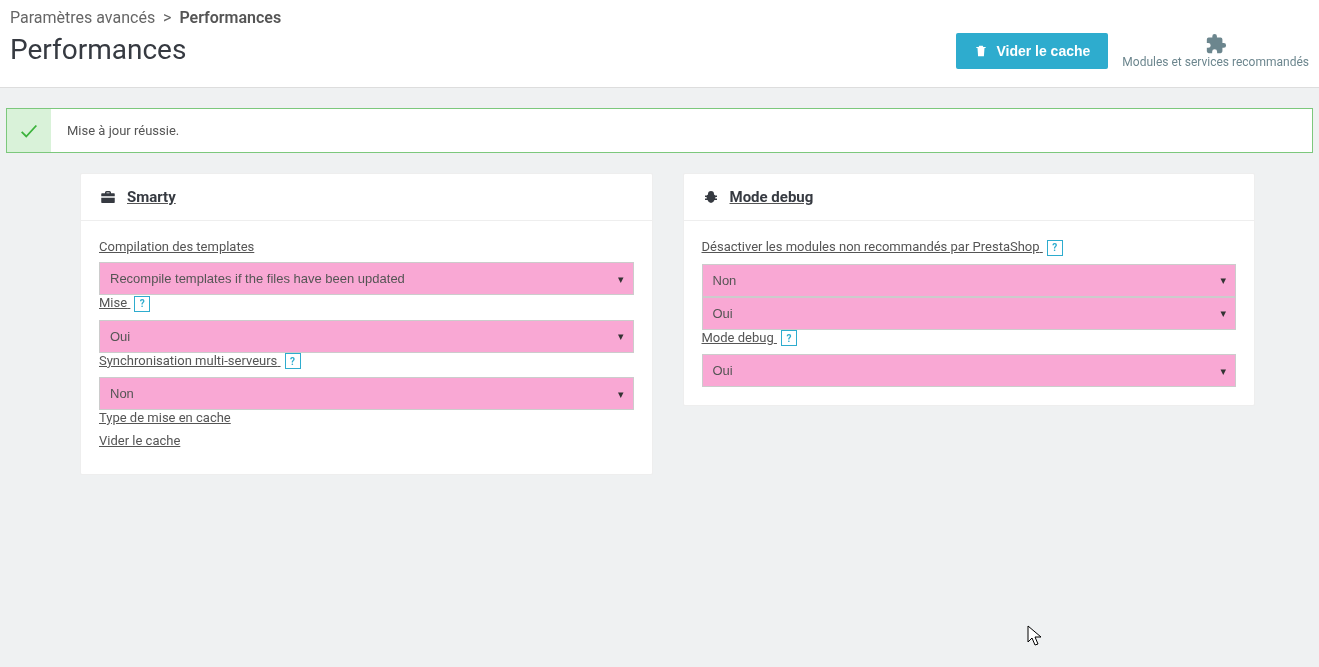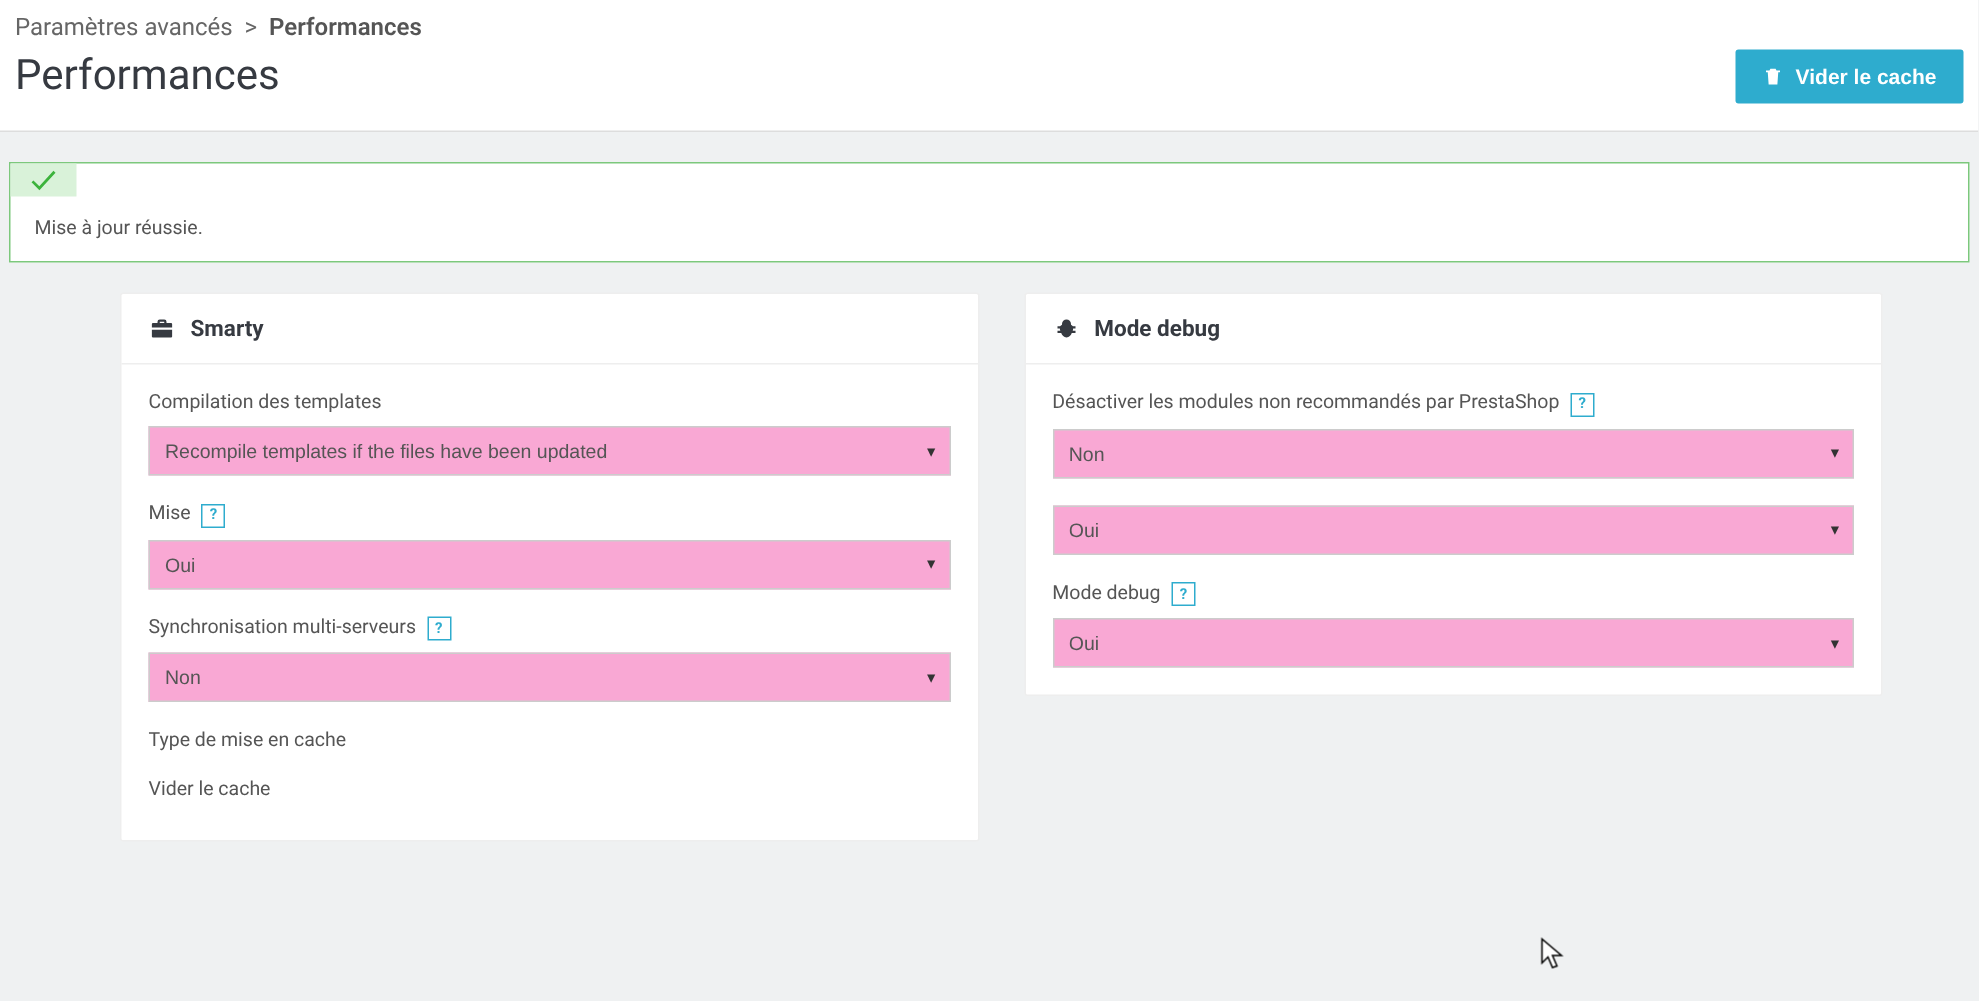--- a/index.html
+++ b/index.html
@@ -64,21 +64,20 @@
       width: 22px; height: 22px;
       color: #6c868e;
     }
 
     .alert {
       margin: 20px 6px 20px 6px;
       background: #fff;
       border: 1px solid #7cc87c;
       display: flex;
       align-items: stretch;
-      flex-direction: column;
     }
     .alert .alert-icon-box {
       width: 44px;
       background: #d9f2d9;
       display: flex;
       align-items: center;
       justify-content: center;
     }
     .alert .check-icon {
       width: 22px; height: 22px;
@@ -88,20 +87,21 @@
       padding: 14px 16px;
       color: #555;
       font-size: 13px;
     }
 
     .panels {
       display: flex;
       gap: 30px;
       padding: 0 64px 20px 80px;
       align-items: flex-start;
+      text-decoration: underline;
     }
     .panel {
       flex: 1;
       background: #fff;
       border: 1px solid #eee;
       border-radius: 2px;
     }
     .panel-header {
       padding: 14px 18px;
       border-bottom: 1px solid #eee;
@@ -112,21 +112,21 @@
       align-items: center;
       gap: 10px;
     }
     .panel-header .hdr-icon {
       width: 18px; height: 18px;
       color: #363a41;
     }
     .panel-body {
       padding: 18px;
     }
-    .form-group { margin-bottom: 18px; }
+    .form-group { }
     .form-group:last-child { margin-bottom: 0; }
     .form-label {
       display: block;
       font-size: 13px;
       color: #555;
       margin-bottom: 8px;
     }
     .help-badge {
       display: inline-flex;
       align-items: center;
@@ -195,20 +195,26 @@
   </div>
   <div class="header-row">
     <h1 class="page-title">Performances</h1>
     <div class="header-actions">
       <button class="btn-cache">
         <svg class="trash-icon" viewBox="0 0 24 24" fill="currentColor">
             <path d="M6 7h12l-1 14H7L6 7zm3-4h6l1 2h4v2H4V5h4l1-2z"></path>
           </svg>
         <span>Vider le cache</span>
       </button>
+      <div class="modules-link">
+        <svg class="puzzle-icon" viewBox="0 0 24 24" fill="currentColor">
+            <path d="M20.5 11H19V7a2 2 0 0 0-2-2h-4V3.5a2.5 2.5 0 1 0-5 0V5H4a2 2 0 0 0-2 2v3.8h1.5a2.7 2.7 0 0 1 0 5.4H2V20a2 2 0 0 0 2 2h3.8v-1.5a2.7 2.7 0 0 1 5.4 0V22H17a2 2 0 0 0 2-2v-4h1.5a2.5 2.5 0 1 0 0-5z"></path>
+          </svg>
+        <span>Modules et services recommandés</span>
+      </div>
     </div>
   </div>
 </div>
 
 <div class="alert">
   <div class="alert-icon-box">
     <svg class="check-icon" viewBox="0 0 24 24" fill="none" stroke="currentColor" stroke-width="2">
         <polyline points="4 13 9 18 20 6"></polyline>
       </svg>
   </div>

